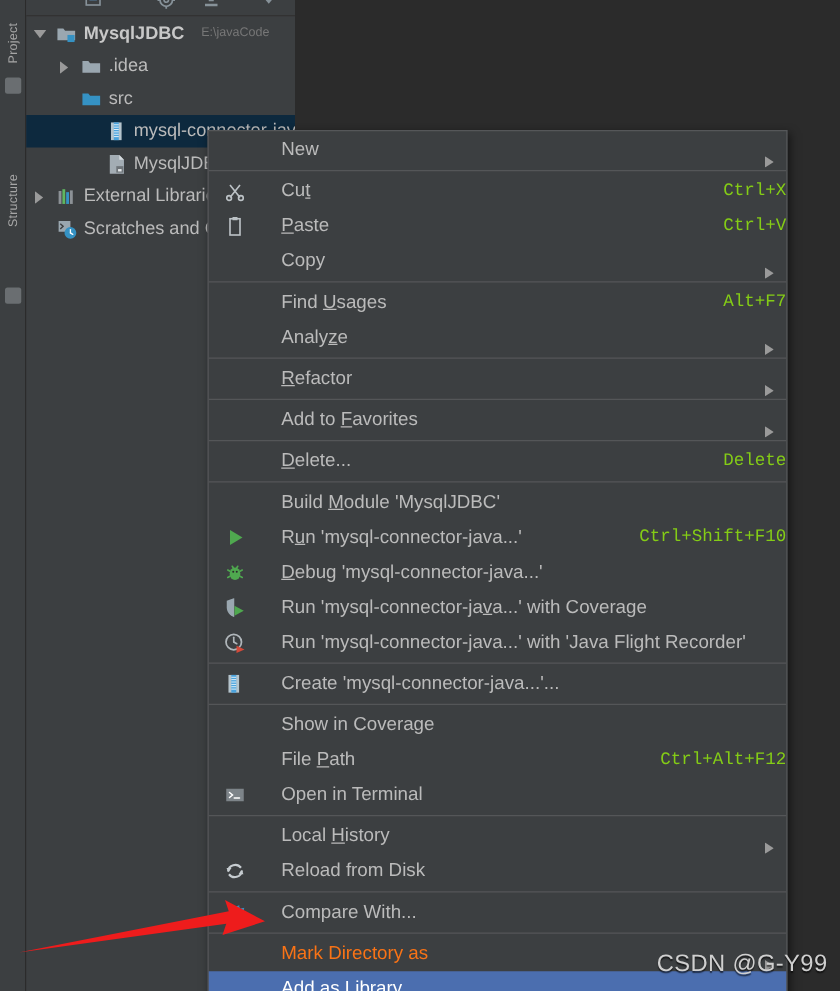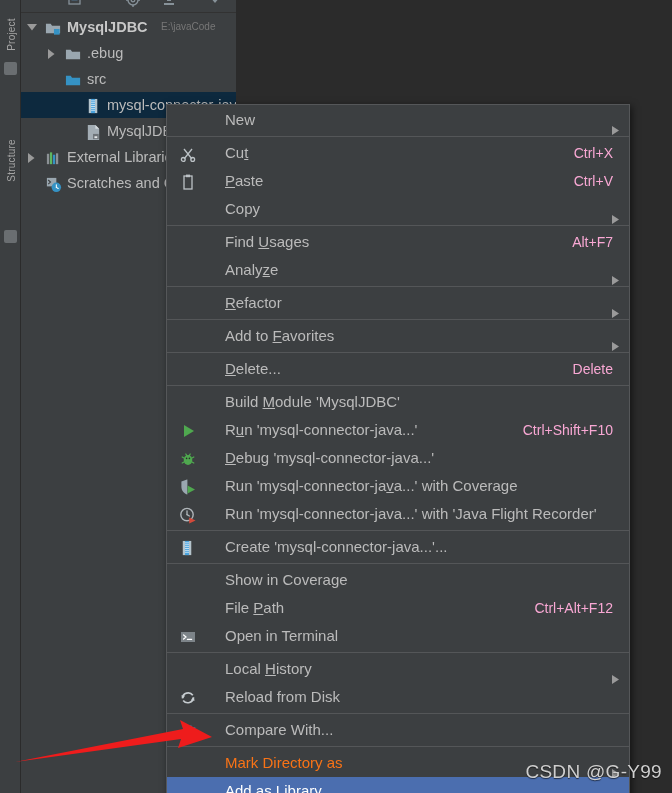--- a/index.html
+++ b/index.html
@@ -76,22 +76,22 @@
   .mitem {
     position: relative; height: 28px; line-height: 28px;
     color: #bbbbbb; font-size: 15px; white-space: nowrap;
     cursor: default;
   }
   .mitem.sel { background: #4b6eaf; color: #ffffff; }
   .mitem.disabled { color: #f97316; }
   .mlabel { position: absolute; left: 58px; top: 0; }
   .mlabel u { text-decoration: underline; text-underline-offset: 1px; }
   .mshort {
-    position: absolute; right: 16px; top: 0;
-    color: #f9a8d4; font-size: 14px;
+    position: absolute; right: 0; top: 0;
+    color: #84cc16; font-size: 14px; font-family: Liberation Mono, monospace;
   }
   .micon { position: absolute; left: 12px; top: 5px; width: 18px; height: 18px; }
   .msep { height: 1px; background: #545658; margin: 2px 0 2px 0; }
   .marrow { position: absolute; right: 10px; top: 10px; }
 
   
   #redarrow { position: absolute; left: 0; top: 700px; width: 230px; height: 93px; pointer-events: none; }
 
   
   #watermark {
@@ -162,21 +162,21 @@
         </div>
         <div class="row">
           <div class="twisty" style="left: 24px;">
             <svg width="8" height="10" viewBox="0 0 8 10">
               <polygon points="1,0 7.5,5 1,10" fill="#9a9a9a"></polygon>
             </svg>
           </div>
           <div class="ricon" style="left: 44px;"><svg width="17" height="17" viewBox="0 0 18 18">
               <path d="M1 4h5l1.5 2H16v8H1z" fill="#9aa7b0"></path>
             </svg></div>
-          <div class="rlabel" style="left: 66px;">.ebug</div>
+          <div class="rlabel" style="left: 66px;">.idea</div>
         </div>
         <div class="row">
           <div class="ricon" style="left: 44px;"><svg width="17" height="17" viewBox="0 0 18 18">
               <path d="M1 4h5l1.5 2H16v8H1z" fill="#3592c4"></path>
             </svg></div>
           <div class="rlabel" style="left: 66px;">src</div>
         </div>
         <div class="row selected">
           <div class="ricon" style="left: 64px;"><svg width="17" height="17" viewBox="0 0 18 18">
               <rect x="4" y="1" width="9" height="15" fill="#b5c4cc"></rect>

